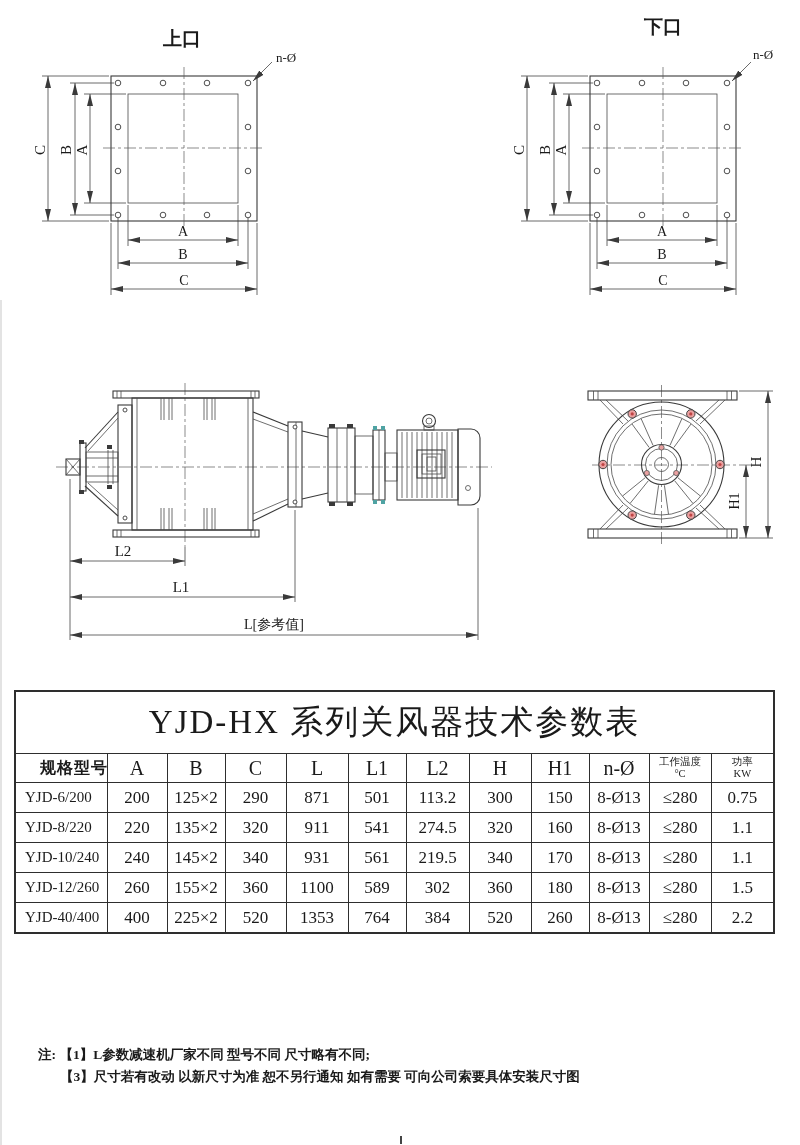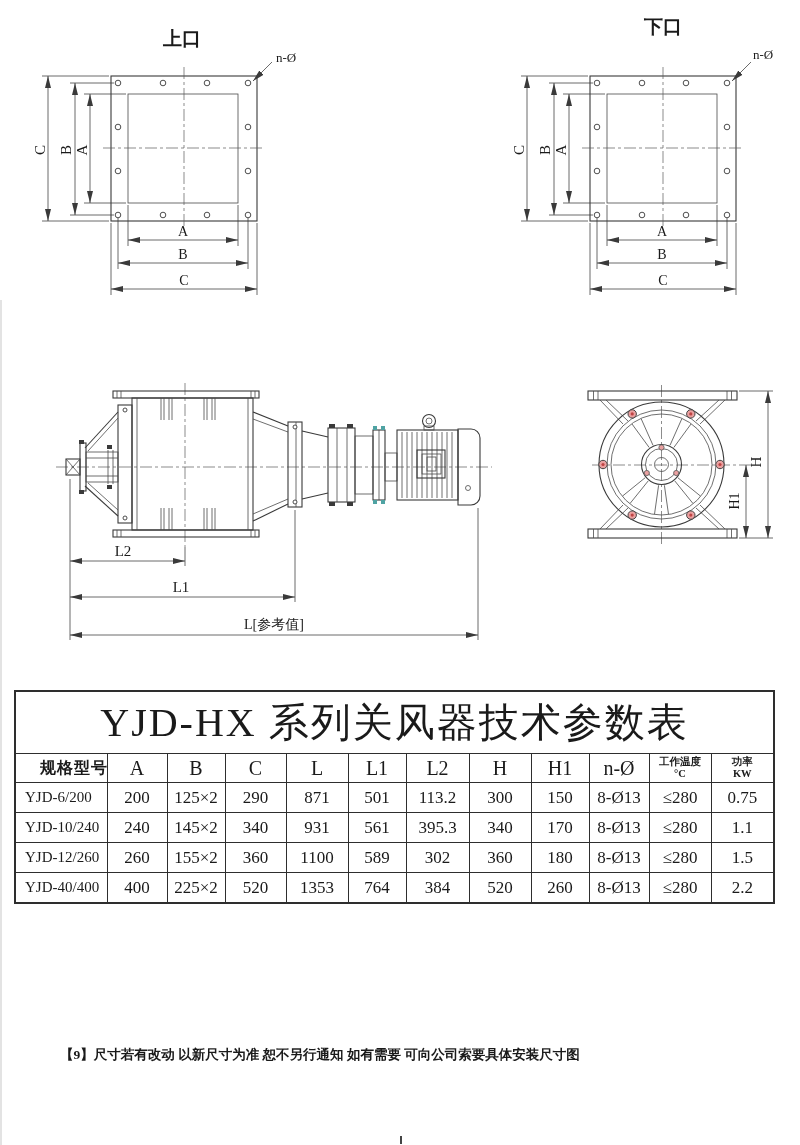--- a/index.html
+++ b/index.html
@@ -11,24 +11,24 @@
   .ln{stroke:#3a3a3a;stroke-width:1.1;fill:none;}
   .thin{stroke:#4a4a4a;stroke-width:0.8;fill:none;}
   .dim{stroke:#3a3a3a;stroke-width:0.75;fill:none;}
   .cl{stroke:#5a5a5a;stroke-width:0.7;fill:none;stroke-dasharray:12 3 3 3;}
   .hole{stroke:#3a3a3a;stroke-width:0.9;fill:#ffffff;}
 
   .spec-table{position:absolute;left:14px;top:690px;width:759px;}
   table{border-collapse:collapse;table-layout:fixed;width:759px;}
   td,th{border:1px solid #2e2e2e;padding:0;overflow:hidden;white-space:nowrap;}
   table{border:2px solid #2e2e2e;}
-  .title-cell{height:61px;text-align:center;font-size:40px;font-weight:500;letter-spacing:2px;}
+  .title-cell{height:61px;text-align:center;font-size:33px;font-weight:500;letter-spacing:2px;}
   .hdr td{height:28px;text-align:center;font-size:20px;}
   .hdr .model-hdr{text-align:center;padding-left:24px;font-size:16px;font-weight:bold;letter-spacing:1px;}
-  .hdr .small-hdr{font-size:10.5px;font-weight:bold;line-height:1.1;}
+  .hdr .small-hdr{font-size:10.5px;font-weight:normal;line-height:1.1;}
   tbody td{height:29px;text-align:center;font-size:17px;}
   tbody td.model{text-align:left;padding-left:9px;font-size:15px;}
 
   .notes{position:absolute;left:38px;top:1044px;width:700px;font-size:13.5px;font-weight:bold;line-height:22px;}
   .notes .indent{padding-left:22px;}
   .fold-tick{position:absolute;left:400px;top:1136px;width:2px;height:8px;background:#444;}
   .scan-edge{position:absolute;left:0px;top:300px;width:2px;height:845px;background:#e3e3e3;}
 </style>
 </head>
 <body>
@@ -363,27 +363,41 @@
           <td>871</td>
           <td>501</td>
           <td>113.2</td>
           <td>300</td>
           <td>150</td>
           <td>8-Ø13</td>
           <td>≤280</td>
           <td>0.75</td>
         </tr>
         <tr>
+          <td class="model">YJD-8/220</td>
+          <td>220</td>
+          <td>135×2</td>
+          <td>320</td>
+          <td>911</td>
+          <td>541</td>
+          <td>274.5</td>
+          <td>320</td>
+          <td>160</td>
+          <td>8-Ø13</td>
+          <td>≤280</td>
+          <td>1.1</td>
+        </tr>
+        <tr>
           <td class="model">YJD-10/240</td>
           <td>240</td>
           <td>145×2</td>
           <td>340</td>
           <td>931</td>
           <td>561</td>
-          <td>395.3</td>
+          <td>219.5</td>
           <td>340</td>
           <td>170</td>
           <td>8-Ø13</td>
           <td>≤280</td>
           <td>1.1</td>
         </tr>
         <tr>
           <td class="model">YJD-12/260</td>
           <td>260</td>
           <td>155×2</td>
@@ -410,20 +424,21 @@
           <td>8-Ø13</td>
           <td>≤280</td>
           <td>2.2</td>
         </tr>
       </tbody>
   </table>
 </div>
 
 
 <div class="notes">
-  <div class="indent"><span>【9】尺寸若有改动 以新尺寸为准 恕不另行通知 如有需要 可向公司索要具体安装尺寸图</span></div>
+  <div><span>注:</span>&nbsp;<span>【1】L参数减速机厂家不同 型号不同 尺寸略有不同;</span></div>
+  <div class="indent"><span>【3】尺寸若有改动 以新尺寸为准 恕不另行通知 如有需要 可向公司索要具体安装尺寸图</span></div>
 </div>
 
 <div class="fold-tick"></div>
 <div class="scan-edge"></div>
 
 
 
 
 </body></html>

